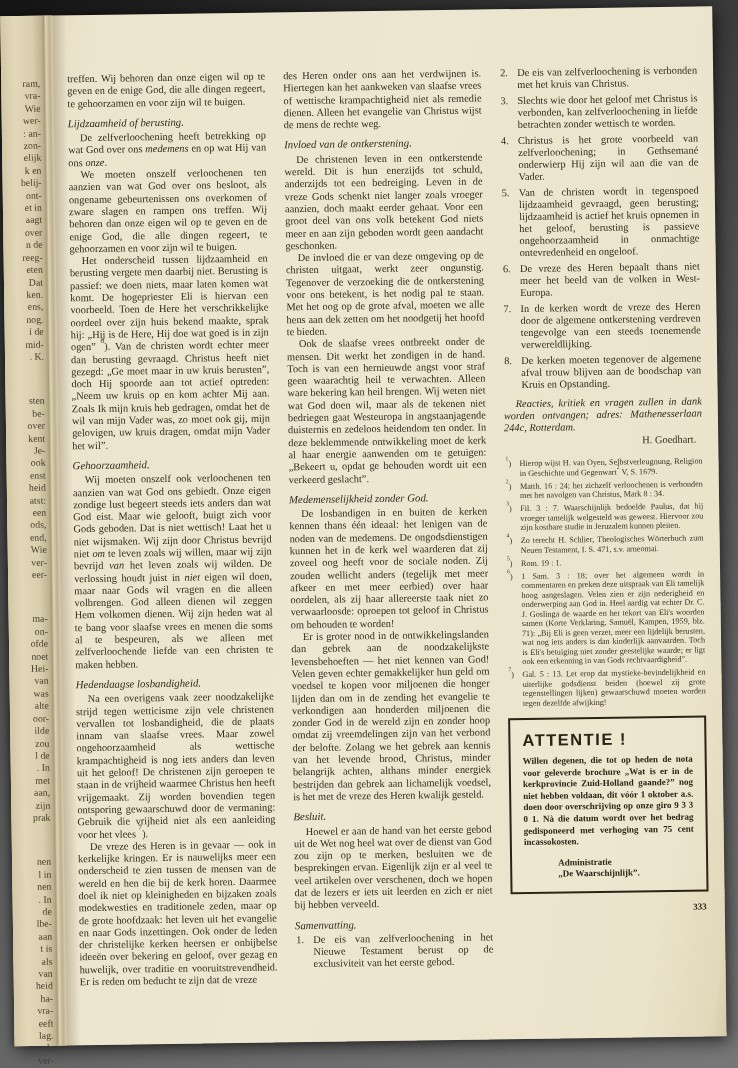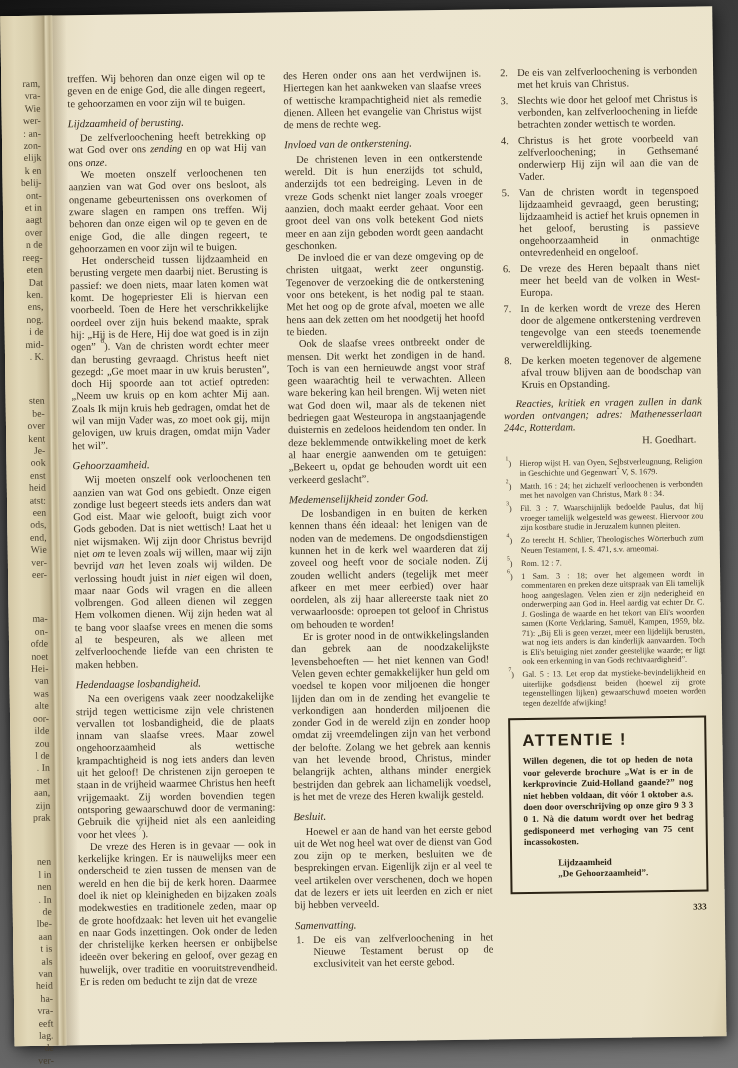--- a/index.html
+++ b/index.html
@@ -129,21 +129,21 @@
         <div class="sp-f">lag.</div>
         <div class="sp-f">de</div>
         <div class="sp-f">ver-</div>
       </div>
     </div>
   <div class="gutter"></div>
   <div class="content">
     <div class="col" id="col0">
         <p class="pp ni">treffen. Wij behoren dan onze eigen wil op te geven en de enige God, die alle dingen regeert, te gehoorzamen en voor zijn wil te buigen.</p>
         <div class="hd">Lijdzaamheid of berusting.</div>
-        <p class="pp">De zelfverloochening heeft betrekking op wat God over ons <i>zending</i> en op wat Hij van ons <i>onze</i>.</p>
+        <p class="pp">De zelfverloochening heeft betrekking op wat God over ons <i>medemens</i> en op wat Hij van ons <i>onze</i>.</p>
         <p class="pp">We moeten onszelf verloochenen ten aanzien van wat God over ons besloot, als ongename gebeurtenissen ons overkomen of zware slagen en rampen ons treffen. Wij behoren dan onze eigen wil op te geven en de enige God, die alle dingen regeert, te gehoorzamen en voor zijn wil te buigen.</p>
         <p class="pp">Het onderscheid tussen lijdzaamheid en berusting vergete men daarbij niet. Berusting is passief: we doen niets, maar laten komen wat komt. De hogepriester Eli is hiervan een voorbeeld. Toen de Here het verschrikkelijke oordeel over zijn huis bekend maakte, sprak hij: „Hij is de Here, Hij doe wat goed is in zijn ogen” <sup>6</sup>). Van de christen wordt echter meer dan berusting gevraagd. Christus heeft niet gezegd: „Ge moet maar in uw kruis berusten”, doch Hij spoorde aan tot actief optreden: „Neem uw kruis op en kom achter Mij aan. Zoals Ik mijn kruis heb gedragen, omdat het de wil van mijn Vader was, zo moet ook gij, mijn gelovigen, uw kruis dragen, omdat mijn Vader het wil”.</p>
         <div class="hd">Gehoorzaamheid.</div>
         <p class="pp">Wij moeten onszelf ook verloochenen ten aanzien van wat God ons gebiedt. Onze eigen zondige lust begeert steeds iets anders dan wat God eist. Maar wie gelooft, buigt zich voor Gods geboden. Dat is niet wettisch! Laat het u niet wijsmaken. Wij zijn door Christus bevrijd niet <i>om</i> te leven zoals wij willen, maar wij zijn bevrijd <i>van</i> het leven zoals wij wilden. De verlossing houdt juist in <i>niet</i> eigen wil doen, maar naar Gods wil vragen en die alleen volbrengen. God alleen dienen wil zeggen Hem volkomen dienen. Wij zijn heden wat al te bang voor slaafse vrees en menen die soms al te bespeuren, als we alleen met zelfverloochende liefde van een christen te maken hebben.</p>
         <div class="hd">Hedendaagse losbandigheid.</div>
         <p class="pp">Na een overigens vaak zeer noodzakelijke strijd tegen wetticisme zijn vele christenen vervallen tot losbandigheid, die de plaats innam van slaafse vrees. Maar zowel ongehoorzaamheid als wettische krampachtigheid is nog iets anders dan leven uit het geloof! De christenen zijn geroepen te staan in de vrijheid waarmee Christus hen heeft vrijgemaakt. Zij worden bovendien tegen ontsporing gewaarschuwd door de vermaning: Gebruik die vrijheid niet als een aanleiding voor het vlees <sup>7</sup>).</p>
         <p class="pp">De vreze des Heren is in gevaar — ook in kerkelijke kringen. Er is nauwelijks meer een onderscheid te zien tussen de mensen van de wereld en hen die bij de kerk horen. Daarmee doel ik niet op kleinigheden en bijzaken zoals modekwesties en traditionele zeden, maar op de grote hoofdzaak: het leven uit het evangelie en naar Gods inzettingen. Ook onder de leden der christelijke kerken heersen er onbijbelse ideeën over bekering en geloof, over gezag en huwelijk, over traditie en vooruitstrevendheid. Er is reden om beducht te zijn dat de vreze</p>
       </div>
     <div class="col" id="col1">
         <p class="pp ni">des Heren onder ons aan het verdwijnen is. Hiertegen kan het aankweken van slaafse vrees of wettische krampachtigheid niet als remedie dienen. Alleen het evangelie van Christus wijst de mens de rechte weg.</p>
@@ -167,30 +167,30 @@
           <div class="num-item"><span class="mk">5.</span><span>Van de christen wordt in tegenspoed lijdzaamheid gevraagd, geen berusting; lijdzaamheid is actief het kruis opnemen in het geloof, berusting is passieve ongehoorzaamheid in onmachtige ontevredenheid en ongeloof.</span></div>
           <div class="num-item"><span class="mk">6.</span><span>De vreze des Heren bepaalt thans niet meer het beeld van de volken in West-Europa.</span></div>
           <div class="num-item"><span class="mk">7.</span><span>In de kerken wordt de vreze des Heren door de algemene ontkerstening verdreven tengevolge van een steeds toenemende verwereldlijking.</span></div>
           <div class="num-item"><span class="mk">8.</span><span>De kerken moeten tegenover de algemene afval trouw blijven aan de boodschap van Kruis en Opstanding.</span></div>
           <p class="inote">Reacties, kritiek en vragen zullen in dank worden ontvangen; adres: Mathenesserlaan 244c, Rotterdam.</p>
           <div class="sig">H. Goedhart.</div>
           <div class="fn"><span class="mk"><sup>1</sup>)</span><span>Hierop wijst H. van Oyen, Selbstverleugnung, Religion in Geschichte und Gegenwart<sup>2</sup> V, S. 1679.</span></div>
           <div class="fn"><span class="mk"><sup>2</sup>)</span><span>Matth. 16 : 24; het zichzelf verloochenen is verbonden met het navolgen van Christus, Mark 8 : 34.</span></div>
           <div class="fn"><span class="mk"><sup>3</sup>)</span><span>Fil. 3 : 7. Waarschijnlijk bedoelde Paulus, dat hij vroeger tamelijk welgesteld was geweest. Hiervoor zou zijn kostbare studie in Jeruzalem kunnen pleiten.</span></div>
           <div class="fn"><span class="mk"><sup>4</sup>)</span><span>Zo terecht H. Schlier, Theologisches Wörterbuch zum Neuen Testament, I. S. 471, s.v. arneomai.</span></div>
-          <div class="fn"><span class="mk"><sup>5</sup>)</span><span>Rom. 12 : 7.</span></div>
+          <div class="fn"><span class="mk"><sup>5</sup>)</span><span>Rom. 19 : 1.</span></div>
           <div class="fn"><span class="mk"><sup>6</sup>)</span><span>1 Sam. 3 : 18; over het algemeen wordt in commentaren en preken deze uitspraak van Eli tamelijk hoog aangeslagen. Velen zien er zijn nederigheid en onderwerping aan God in. Heel aardig vat echter Dr. C. J. Goslinga de waarde en het tekort van Eli's woorden samen (Korte Verklaring, Samuël, Kampen, 1959, blz. 71): „Bij Eli is geen verzet, meer een lijdelijk berusten, wat nog iets anders is dan kinderlijk aanvaarden. Toch is Eli's betuiging niet zonder geestelijke waarde; er ligt ook een erkenning in van Gods rechtvaardigheid”.</span></div>
           <div class="fn"><span class="mk"><sup>7</sup>)</span><span>Gal. 5 : 13. Let erop dat mystieke-bevindelijkheid en uiterlijke godsdienst beiden (hoewel zij grote tegenstellingen lijken) gewaarschuwd moeten worden tegen dezelfde afwijking!</span></div>
         </div>
       <div class="attentie">
         <div class="at-title">ATTENTIE !</div>
         <div class="at-body">Willen degenen, die tot op heden de nota voor geleverde brochure „Wat is er in de kerkprovincie Zuid-Holland gaande?” nog niet hebben voldaan, dit vóór 1 oktober a.s. doen door overschrijving op onze giro 9 3 3 0 1. Nà die datum wordt over het bedrag gedisponeerd met verhoging van 75 cent incassokosten.</div>
         <div class="at-sig">
           <div>
-            <div>Lijdzaamheid</div>
-            <div>„De Gehoorzaamheid”.</div>
+            <div>Administratie</div>
+            <div>„De Waarschijnlijk”.</div>
           </div>
         </div>
       </div>
       <div class="pagenum">333</div>
     </div>
   </div>
 </div>
 
 </body></html>

